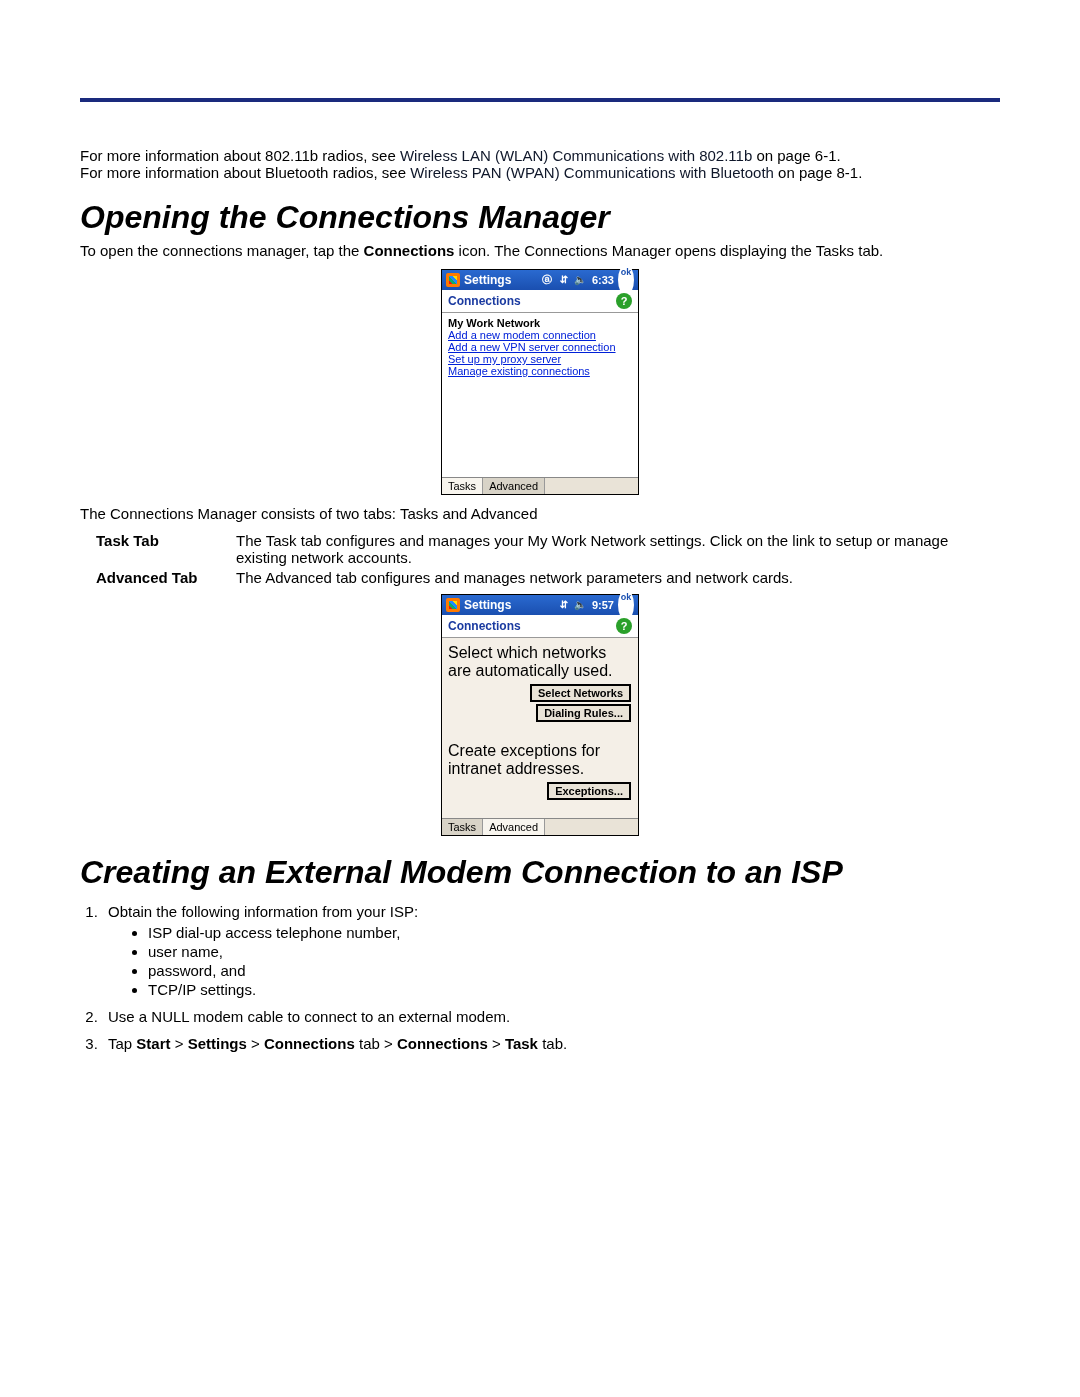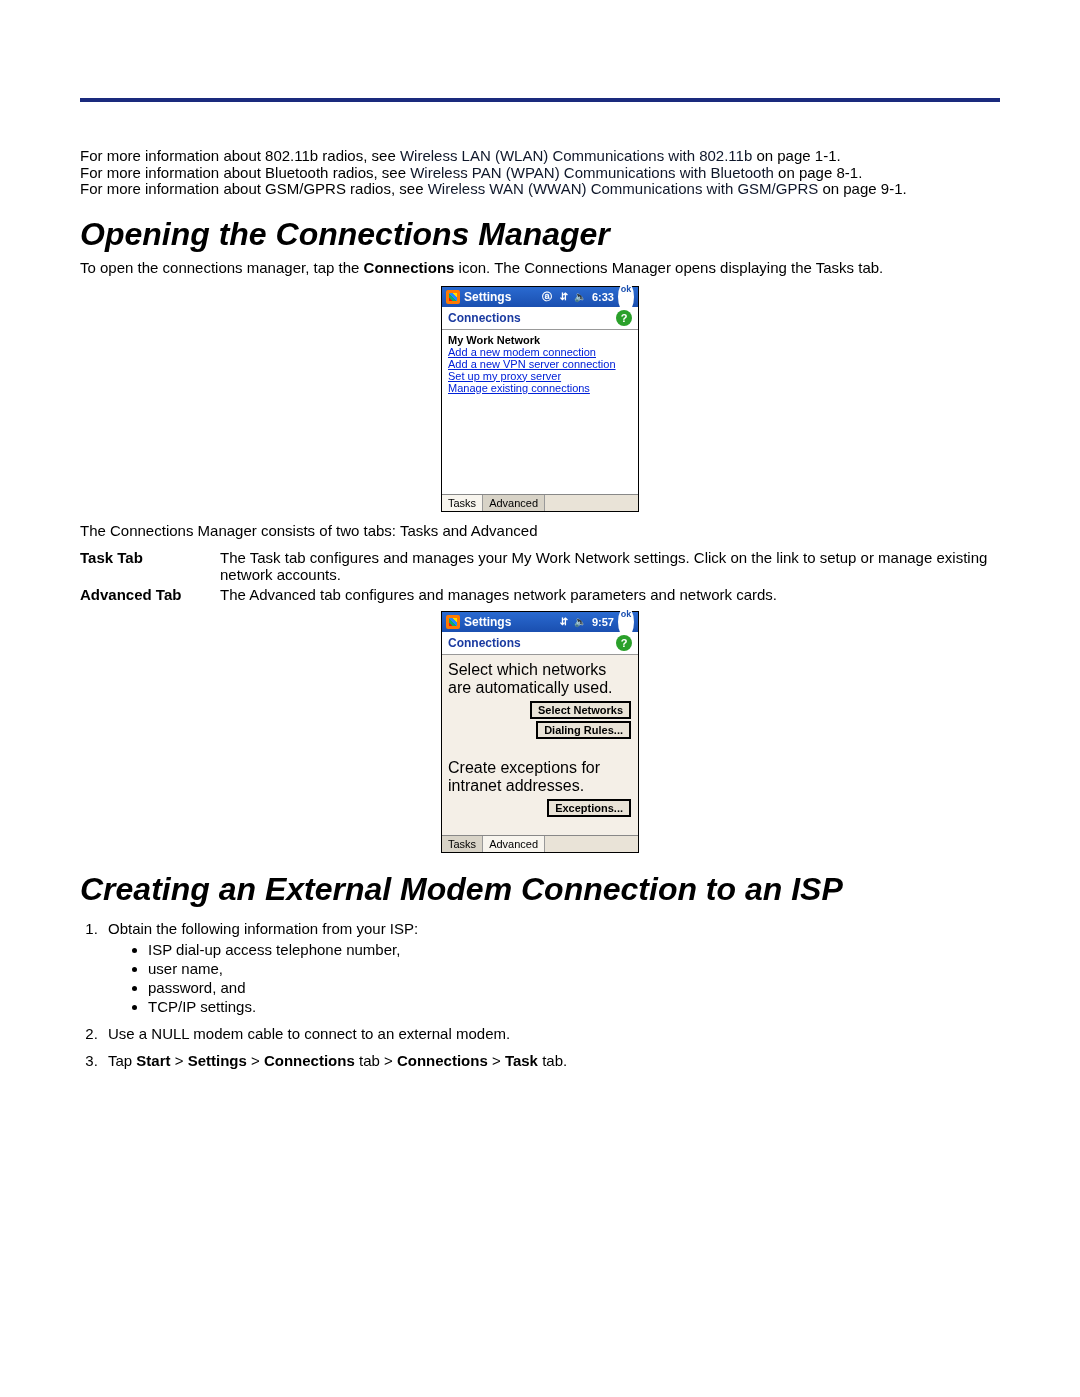--- a/index.html
+++ b/index.html
@@ -108,51 +108,46 @@
     display:flex; background:#e9e3d7; border-top:1px solid #888;
   }
   .dev-tab {
     font-size:11px; padding:2px 6px; border-right:1px solid #999;
     background:#d8d3c7;
   }
   .dev-tab.active { background:#f8f5ee; }
 
   
   .defs { font-size:15px; }
-  .defs .row { display:flex; margin:3px 0; }
+  .defs .row { display:flex; margin:3px 16px; }
   .defs .row .lab { width:140px; font-weight:bold; flex:none; }
   .defs .row .val { flex:1; }
 
   
   ol.steps { font-size:15px; padding-left: 22px; margin: 12px 0; }
   ol.steps > li { margin: 6px 0 10px 0; padding-left:6px; }
   ul.bul { list-style: disc; padding-left: 40px; margin:4px 0; font-size:15px;}
   ul.bul li { margin: 2px 0; }
 </style>
 </head>
 <body>
 
 <div class="page">
   <div class="rule"></div>
 
   <div class="topblock">
     <div>
       <span>For more information about 802.11b radios, see </span>
       <a href="#">Wireless LAN (WLAN) Communications with 802.11b</a>
-      <span> on page 1-1.</span>
+      <span> on page 6-1.</span>
     </div>
     <div>
       <span>For more information about Bluetooth radios, see </span>
       <a href="#">Wireless PAN (WPAN) Communications with Bluetooth</a>
       <span> on page 8-1.</span>
-    </div>
-    <div>
-      <span>For more information about GSM/GPRS radios, see </span>
-      <a href="#">Wireless WAN (WWAN) Communications with GSM/GPRS</a>
-      <span> on page 9-1.</span>
     </div>
   </div>
 
   <h2 class="section">Opening the Connections Manager</h2>
 
   <p class="body">
     <span>To open the connections manager, tap the </span>
     <b>Connections</b>
     <span> icon. The Connections Manager opens displaying the Tasks tab.</span>
   </p>

